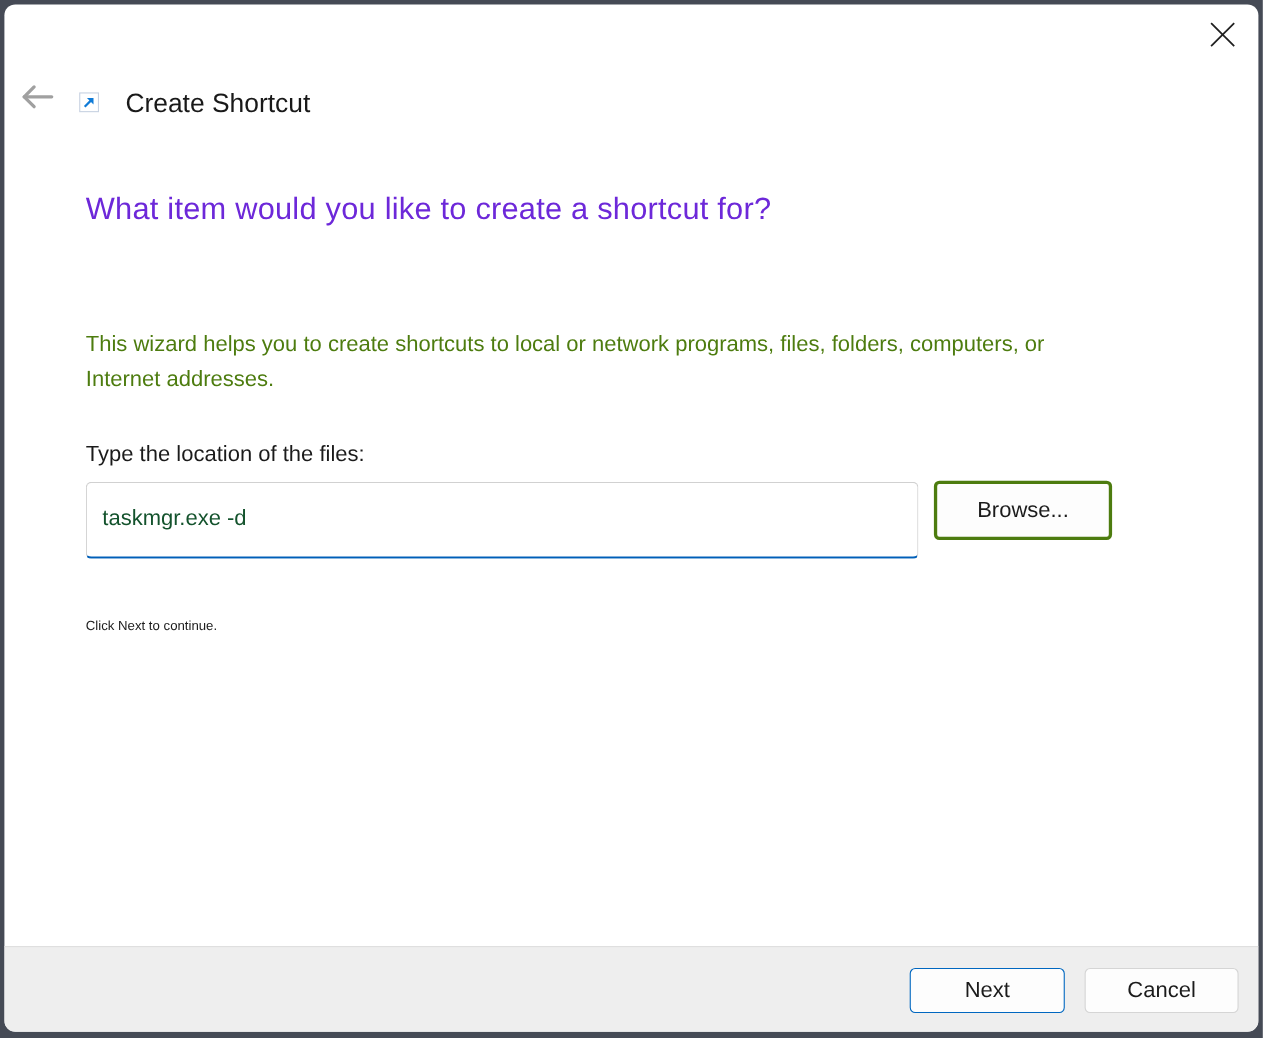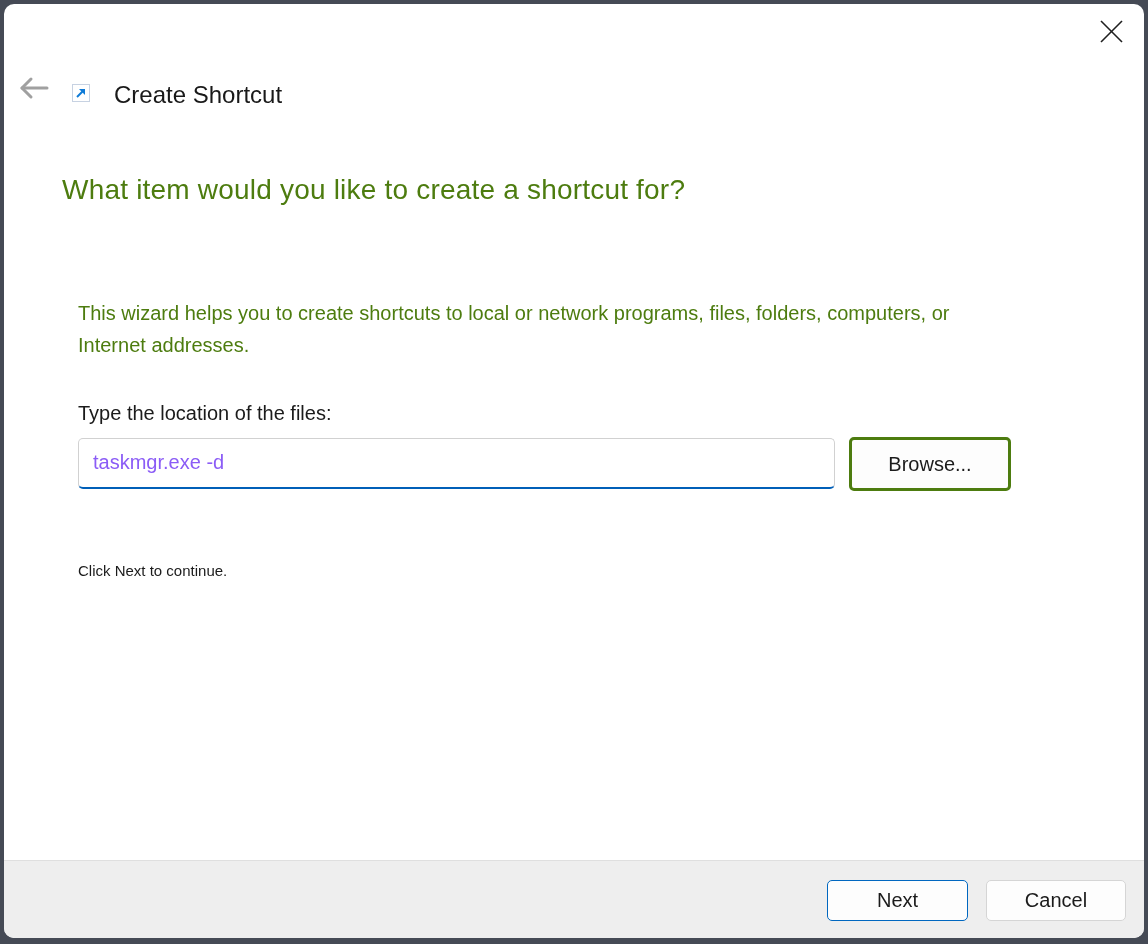--- a/index.html
+++ b/index.html
@@ -37,61 +37,61 @@
     background:#ffffff;
     border:1px solid #c7d2e2;
     display:flex; align-items:center; justify-content:center;
   }
   .dlg-title {
     position:absolute; left:110px; top:77px;
     font-size:24px; color:#191919;
   }
   
   .heading {
-    position:absolute; left:58px; top:169px;
+    position:absolute; left:74px; top:169px;
     font-size:28px; line-height:34px;
-    color:#4d7c0f;
+    color:#6d28d9;
     letter-spacing:0.2px;
   }
   .description {
     position:absolute; left:74px; top:277px;
     width:912px;
     font-size:20px; line-height:32px;
     color:#4d7c0f;
     margin-top:16px;
   }
   .location-label {
     position:absolute; left:74px; top:398px;
     font-size:20px; color:#1b1b1b;
   }
   .location-input {
     position:absolute; left:74px; top:434px;
-    width:757px; height:51px;
+    width:757px; height:70px;
     border:1px solid #d1d1d1;
     border-bottom:2px solid #005fb8;
     border-radius:5px;
     padding:0 14px 2px 14px;
     font-family:"Liberation Sans","DejaVu Sans",sans-serif;
-    font-size:20px; color:#8b5cf6;
+    font-size:20px; color:#14532d;
     background:#ffffff;
     outline:none;
   }
   .browse-btn {
     position:absolute; left:845px; top:433px;
     width:162px; height:54px;
     background:#fdfdfd;
     border:3px solid #4d7c0f;
     border-radius:5px;
     font-family:"Liberation Sans","DejaVu Sans",sans-serif;
     font-size:20px; color:#1b1b1b;
     cursor:pointer;
   }
   .hint {
     position:absolute; left:74px; top:558px;
-    font-size:15px; color:#1b1b1b;text-align:right;
+    font-size:12px; color:#1b1b1b;text-align:right;
   }
   
   .footer {
     position:absolute; left:0; right:0; bottom:0;
     height:78px;
     background:#eeeeee;
     border-top:1px solid #dfdfdf;
   }
   .footer .btn {
     position:absolute; top:19px;

